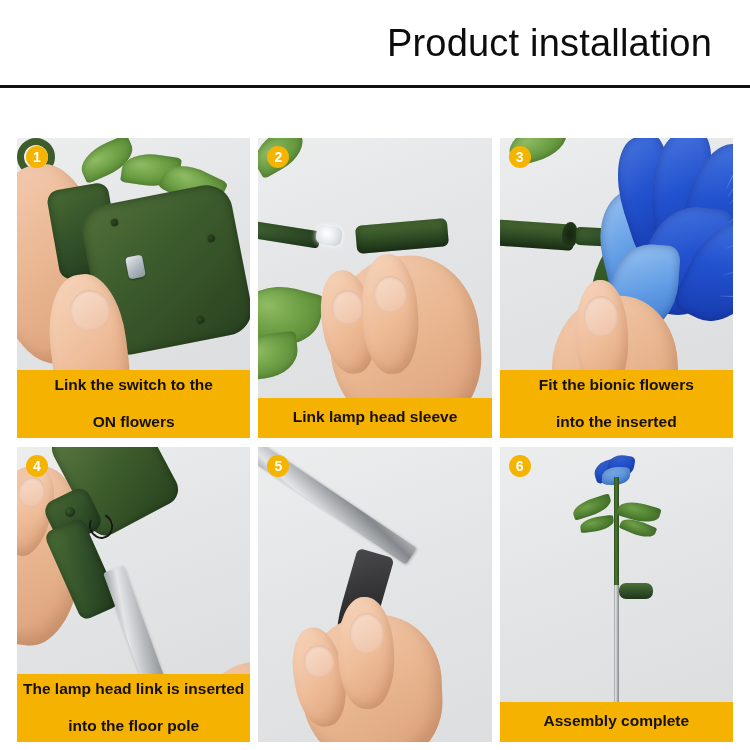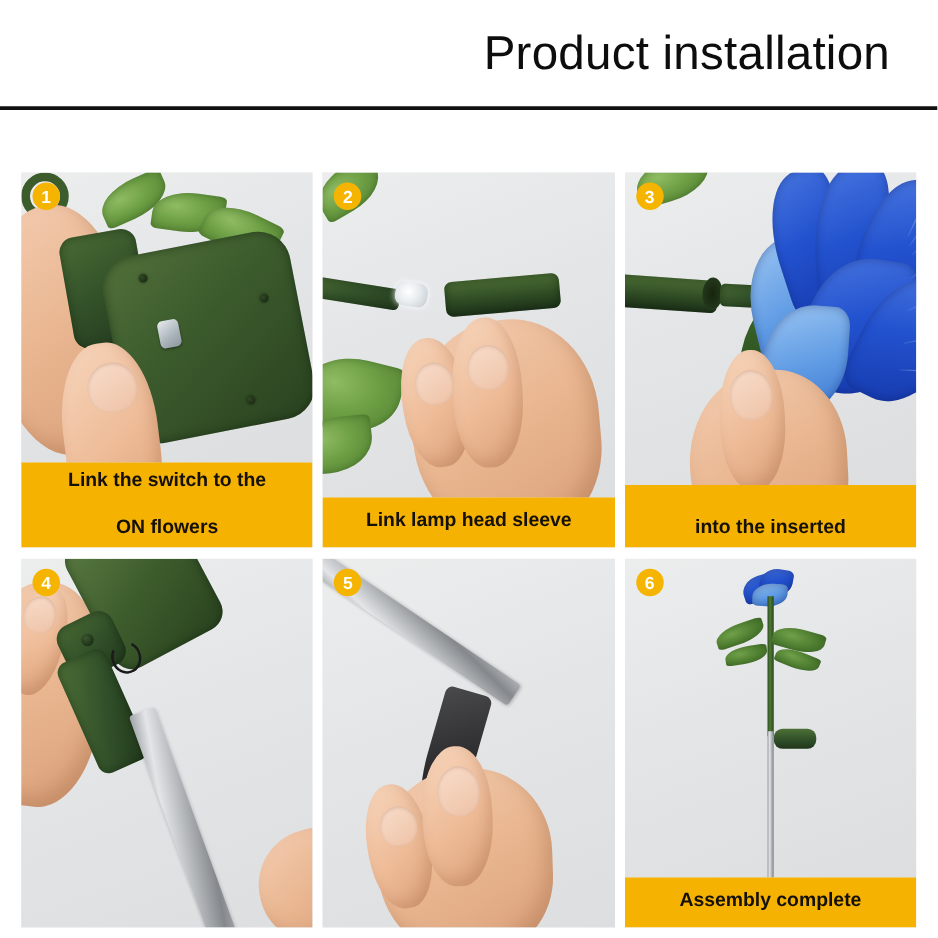--- a/index.html
+++ b/index.html
@@ -391,39 +391,45 @@
         <div class="fiber" style="left:156px; top:104px; height:64px; transform:rotate(78deg);"></div>
         <div class="fiber" style="left:150px; top:136px; height:58px; transform:rotate(92deg);"></div>
       </div>
 
       <div class="hand s3-palm"></div>
       <div class="finger s3-thumb"></div>
       <div class="nail s3-thumbnail"></div>
     </div>
     <div class="caption">
       <span>
-        <br>
+        <span>Fit the bionic flowers</span><br>
         <span>into the inserted</span>
       </span>
     </div>
   </div>
 
   <div class="step-card">
     <div class="photo">
       <div class="badge">4</div>
       <div class="hand s4-palm"></div>
       <div class="finger s4-f1"></div>
       <div class="nail s4-n1"></div>
       <div class="green-part s4-head"></div>
       <div class="green-part s4-joint"></div>
       <div class="s4-jointdot"></div>
       <div class="s4-wire"></div>
       <div class="green-part s4-sleeve2"></div>
       <div class="steel s4-pole"></div>
       <div class="hand s4-hand2"></div>
+    </div>
+    <div class="caption">
+      <span>
+        <span>The lamp head link is inserted</span><br>
+        <span>into the floor pole</span>
+      </span>
     </div>
   </div>
 
   <div class="step-card">
     <div class="photo">
       <div class="badge">5</div>
       <div class="steel s5-pole"></div>
       <div class="dark-tip s5-tip"></div>
       <div class="hand s5-palm"></div>
       <div class="finger s5-f1"></div>

